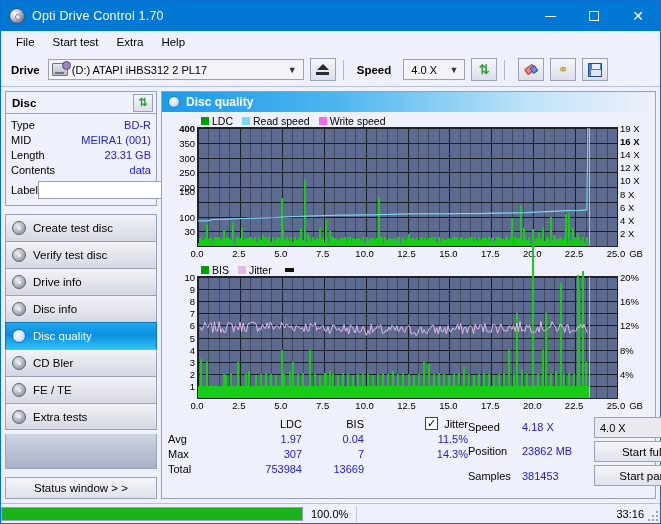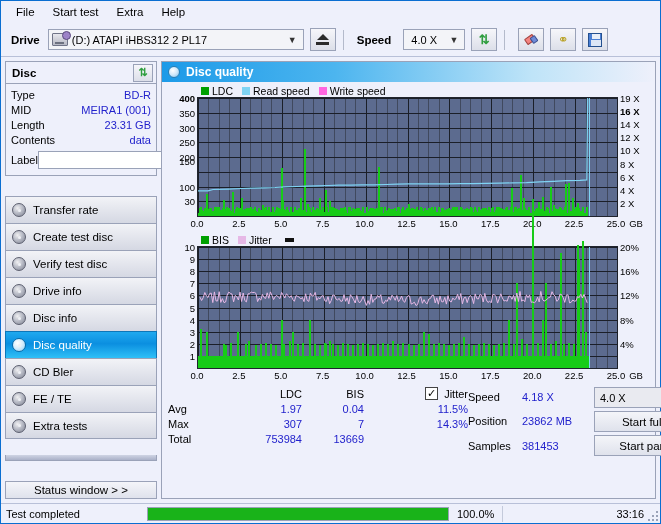--- a/index.html
+++ b/index.html
@@ -131,21 +131,21 @@
   
   .body {
     flex: 1 1 auto; display:flex; min-height:0;
     padding: 4px;
     gap: 4px;
     background:#eef0fb;
   }
   .sidebar {
     width: 152px; flex:0 0 152px;
     display:flex; flex-direction:column;
-    gap: 16px;
+    gap: 4px;
   }
   .panel-disc {
     border:1px solid #9aa2b8;
     background:#eef0fb;
   }
   .panel-hdr {
     height:22px; display:flex; align-items:center;
     border-bottom:1px solid #9aa2b8;
     background:#eef0fb;
     padding-left:6px;
@@ -306,20 +306,35 @@
   .sb-sep { width:1px;height:16px;background:#c4cadb;margin:0 8px;}
   .sb-time { margin-left:auto; padding-right:16px; }
   .grip { position:absolute; right:2px; bottom:2px; width:12px;height:12px; }
   .grip i { position:absolute;width:2px;height:2px;background:#9aa2b8;}
 </style>
 </head>
 <body>
 
 <div class="window">
 
+  <div class="titlebar">
+    <div class="title-icon"></div>
+    <div class="title-text">Opti Drive Control 1.70</div>
+    <div class="winbtns">
+      <div class="winbtn">
+          <span class="glyph-min"></span>
+        </div>
+      <div class="winbtn">
+          <span class="glyph-max"></span>
+        </div>
+      <div class="winbtn">
+          <span class="glyph-close">✕</span>
+        </div>
+    </div>
+  </div>
 
   <div class="menubar">
     <div class="menuitem">File</div>
     <div class="menuitem">Start test</div>
     <div class="menuitem">Extra</div>
     <div class="menuitem">Help</div>
   </div>
 
   <div class="toolbar">
     <div class="tb-label">Drive</div>
@@ -390,24 +405,20 @@
             <span class="k">Label</span>
             <input class="label-input" type="text" placeholder="" style="">
             <span class="label-btn">
                 <span class="cd-glyph"></span>
               </span>
           </div>
         </div>
       </div>
 
       <div class="navlist">
-        <div class="navitem">
-          <span class="nav-ico"></span>
-          <span>Transfer rate</span>
-        </div>
         <div class="navitem">
           <span class="nav-ico"></span>
           <span>Create test disc</span>
         </div>
         <div class="navitem">
           <span class="nav-ico"></span>
           <span>Verify test disc</span>
         </div>
         <div class="navitem">
           <span class="nav-ico"></span>
@@ -1106,21 +1117,20 @@
             </div>
             <div class="sr-btn">Start full</div>
             <div class="sr-btn">Start part</div>
           </div>
         </div>
       </div>
     </div>
   </div>
 
   <div class="statusbar">
-    <div class="sb-text">Test completed</div>
     <div class="sb-prog">
       <div class="fill" id="prog-fill" style="width: 100%;"></div>
     </div>
     <div class="sb-pct">100.0%</div>
     <div class="sb-sep"></div>
     <div class="sb-time">33:16</div>
     <div class="grip">
       <i style="right:0;bottom:0"></i>
         <i style="right:4px;bottom:0"></i>
         <i style="right:8px;bottom:0"></i>

